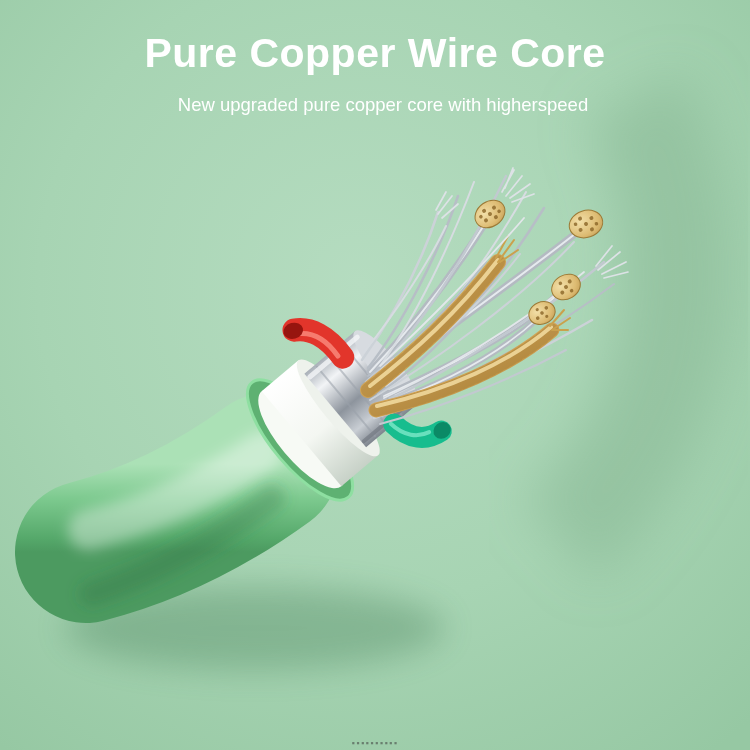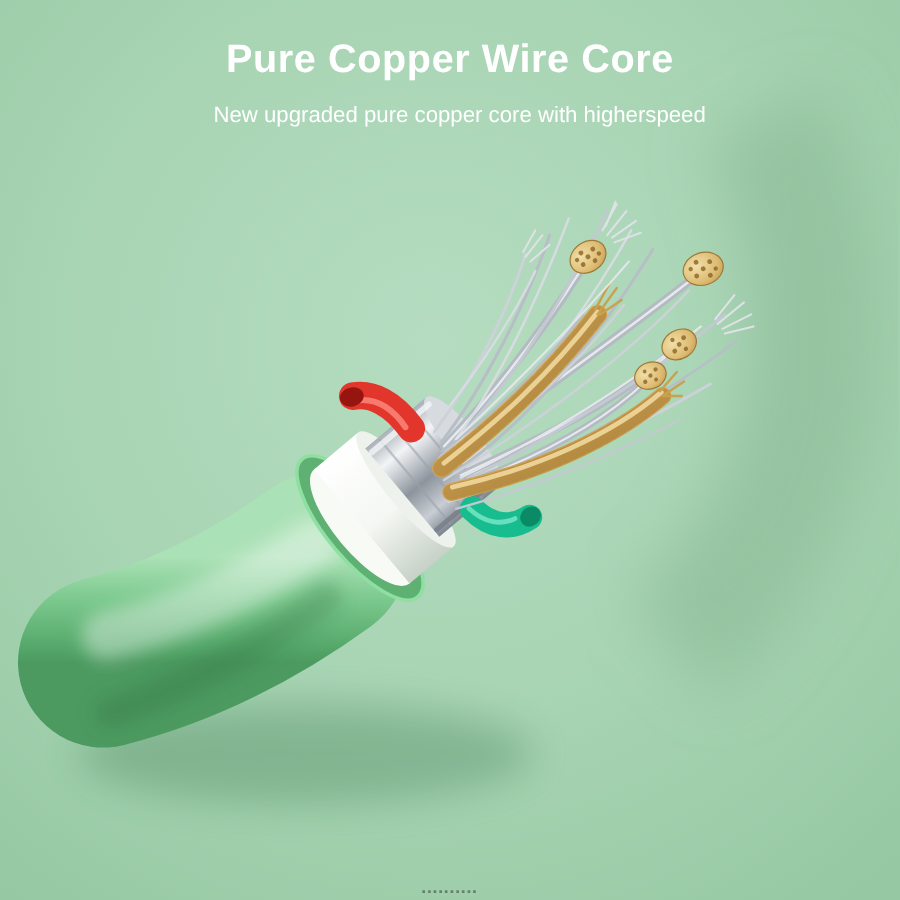--- a/index.html
+++ b/index.html
@@ -1,20 +1,20 @@
 <!DOCTYPE html>
 <html style="--background: #a7d4b3; --title-text: #ffffff; --cable-green: #7cc98e; --cable-green-dark: #4c9a60; --insulation-white: #f4f7f2; --shield-silver: #c9ced4; --wire-red: #e2352b; --wire-green: #17bd8e; --copper-gold: #cfa253; --copper-face: #ddbb72;"><head>
 <meta charset="utf-8">
 <style>
   html,body{margin:0;padding:0;}
   body{width:750px;height:750px;font-family:"Liberation Sans",sans-serif;}
   .stage{position:relative;width:750px;height:750px;overflow:hidden;background:var(--background,#a7d4b3);}
   .cable-svg{position:absolute;inset:0;z-index:1;display:block;}
   .header{position:absolute;top:30px;left:0;width:100%;text-align:center;z-index:2;}
-  .title{margin:0;font-size:33px;font-weight:700;letter-spacing:.5px;color:var(--title-text,#ffffff);}
+  .title{margin:0;font-size:41px;font-weight:700;letter-spacing:.5px;color:var(--title-text,#ffffff);}
   .subtitle{margin:14px 0 0 0;font-size:18.5px;line-height:27px;font-weight:400;color:var(--title-text,#ffffff);}
   .subtitle div{white-space:nowrap;padding-left:16px;}
   .watermark{position:absolute;bottom:2px;left:50%;transform:translateX(-50%);z-index:2;
              font-size:9px;letter-spacing:1.5px;color:#3d3d3d;opacity:.55;white-space:nowrap;}
 </style>
 </head>
 <body>
 
 <div class="stage">
 

